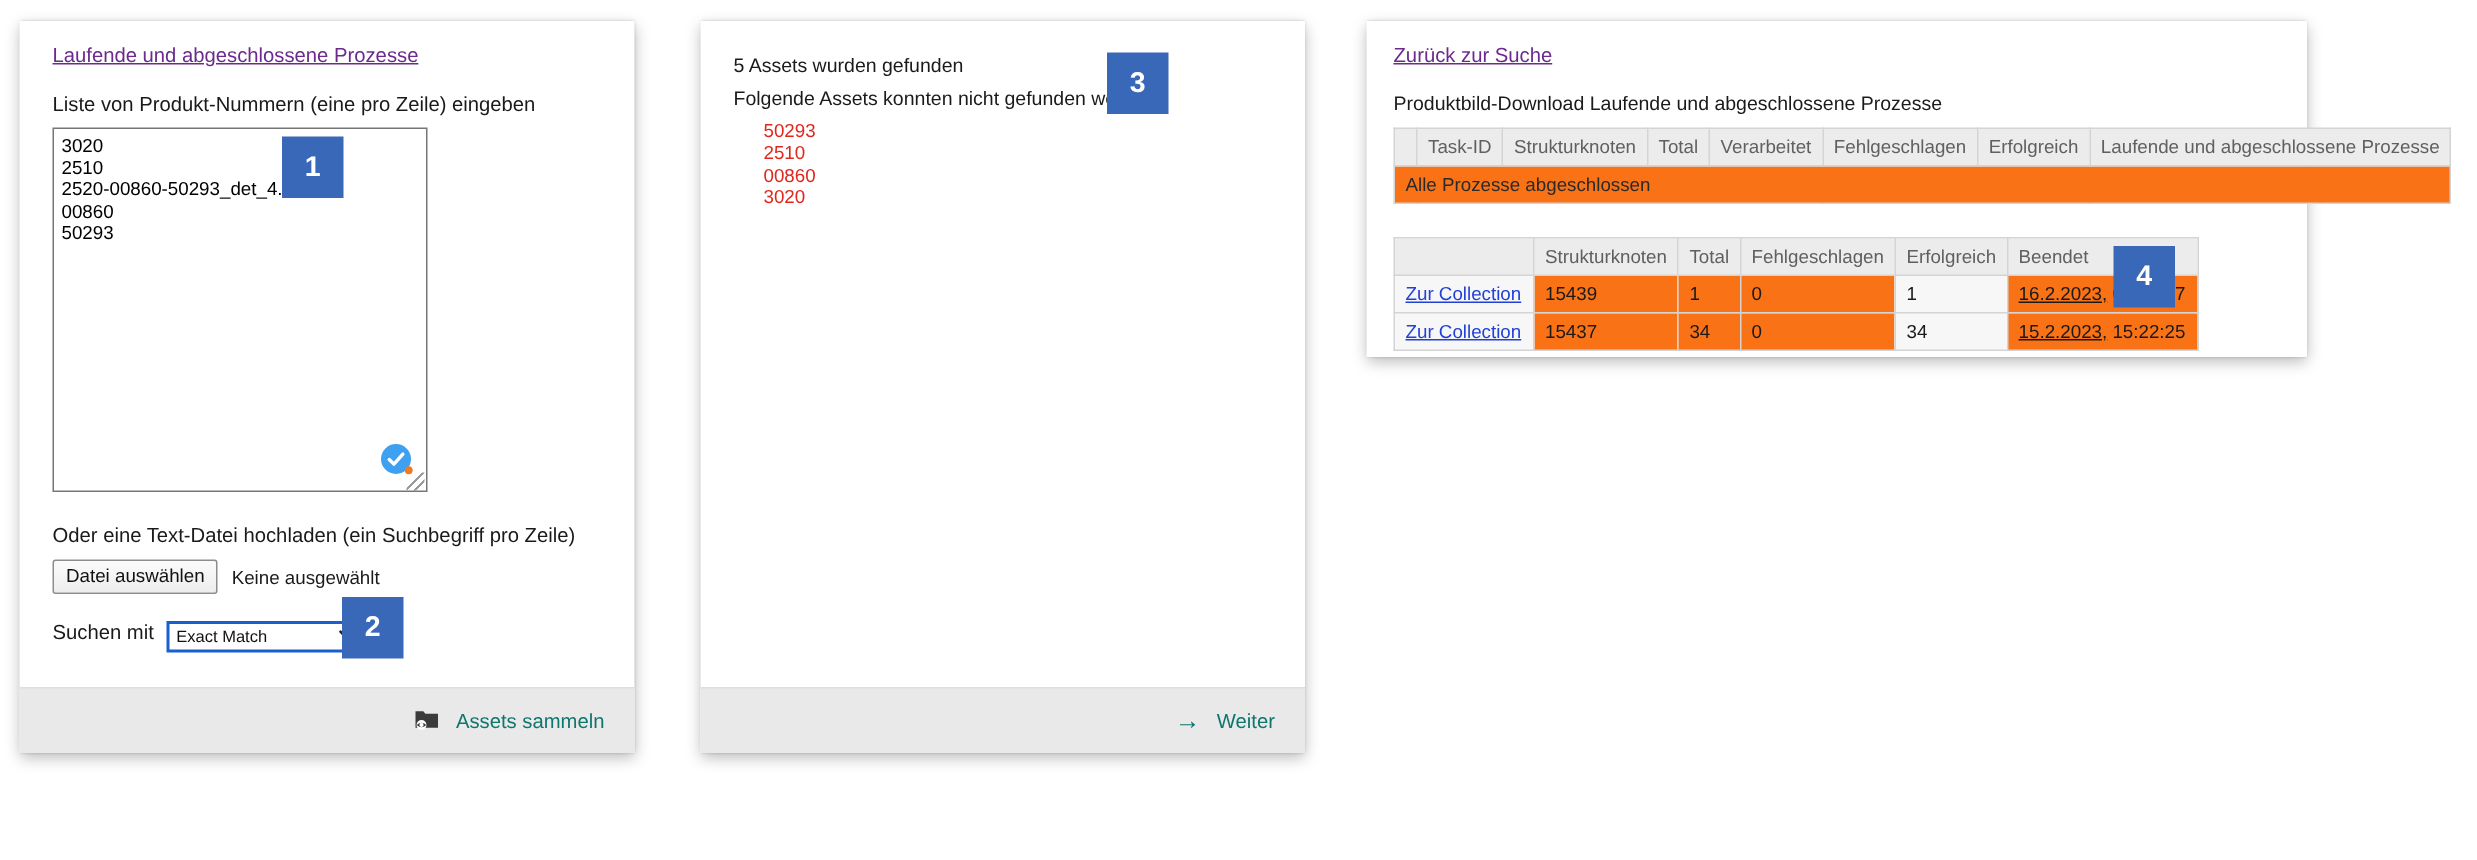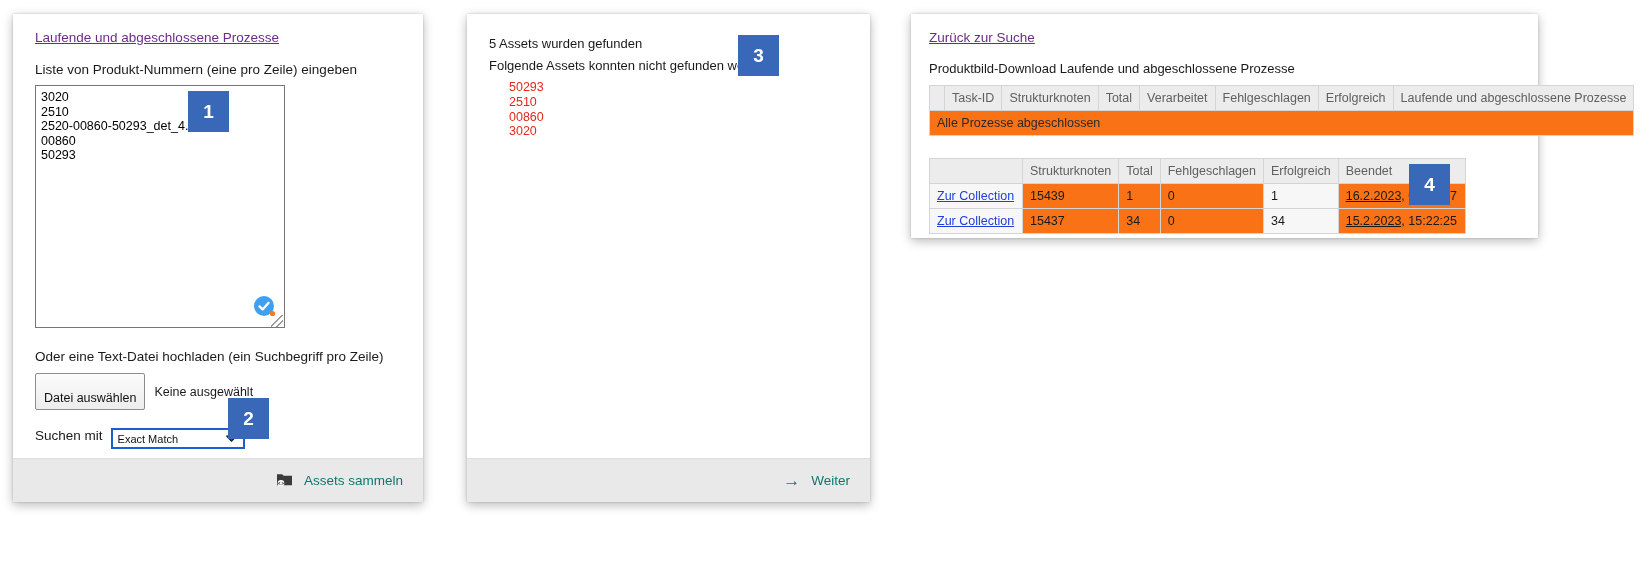--- a/index.html
+++ b/index.html
@@ -90,21 +90,21 @@
     margin-top: 21px;
     margin-bottom: 9px;
   }
   .file-row { display: flex; align-items: center; gap: 9px; }
   .file-button {
     border: 1px solid #8d8d8d;
     background: linear-gradient(#fbfbfb, #ededed);
     border-radius: 2px;
     font-size: 12.5px;
     color: #111;
-    padding: 17px 8px 4px 8px;
+    padding: 3px 8px 4px 8px;
     cursor: pointer;
   }
   .file-status { font-size: 12.5px; color: #1a1a1a; }
   .match-row { display: flex; gap: 8px; margin-top: 18px; }
   .match-label { font-size: 13.5px; color: #1a1a1a; }
   .match-select {
     position: relative;
     width: 134px;
     height: 21px;
     border: 2px solid #1a5fd0;

